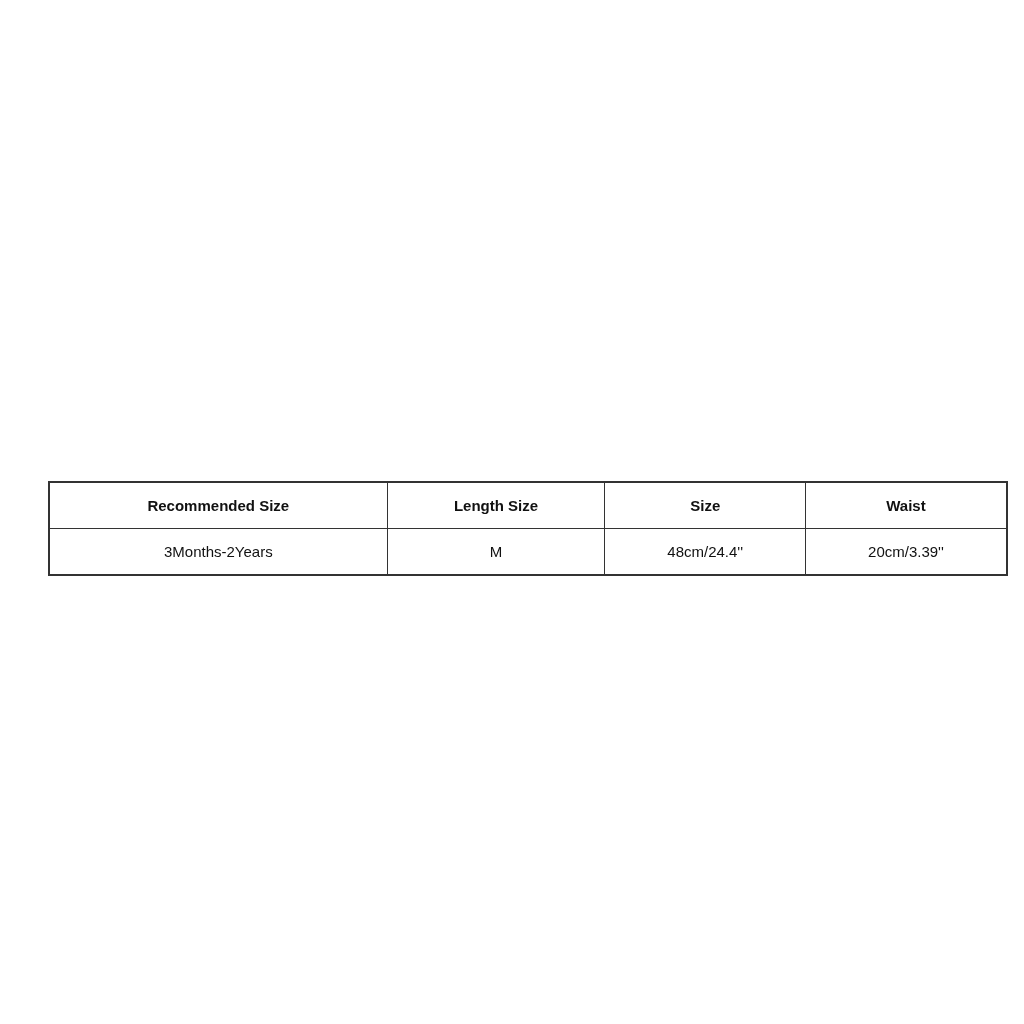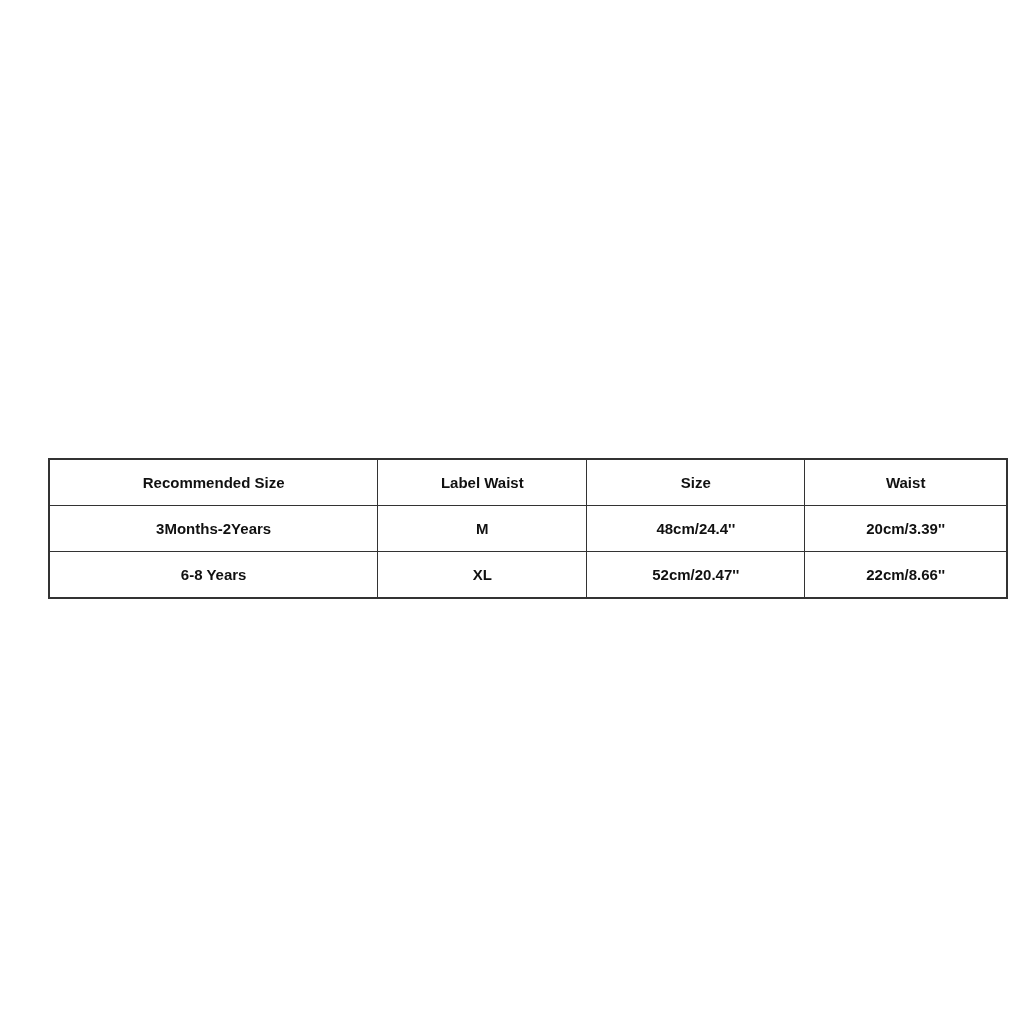--- a/index.html
+++ b/index.html
@@ -46,51 +46,45 @@
       color: #111;
     }
 
     thead th {
       font-weight: bold;
       background-color: #ffffff;
       font-size: 15px;
     }
 
     tbody td {
-      font-weight: bold;
+      font-weight: normal;
       background-color: #ffffff;
     }
 
     tbody tr:nth-child(odd) td {
       background-color: #ffffff;
     }
   </style>
 </head>
 <body>
 
 <div class="page-wrapper">
   <div class="table-container">
     <table>
       <thead>
         <tr>
           <th>Recommended Size</th>
-          <th>Label Waist</th>
+          <th>Length Size</th>
           <th>Size</th>
           <th>Waist</th>
         </tr>
       </thead>
       <tbody id="table-body">
       <tr>
             <td>3Months-2Years</td>
             <td>M</td>
             <td>48cm/24.4''</td>
             <td>20cm/3.39''</td>
           </tr>
-          <tr>
-            <td>6-8 Years</td>
-            <td>XL</td>
-            <td>52cm/20.47''</td>
-            <td>22cm/8.66''</td>
-          </tr>
         </tbody>
     </table>
   </div>
 </div>
 
 </body></html>

